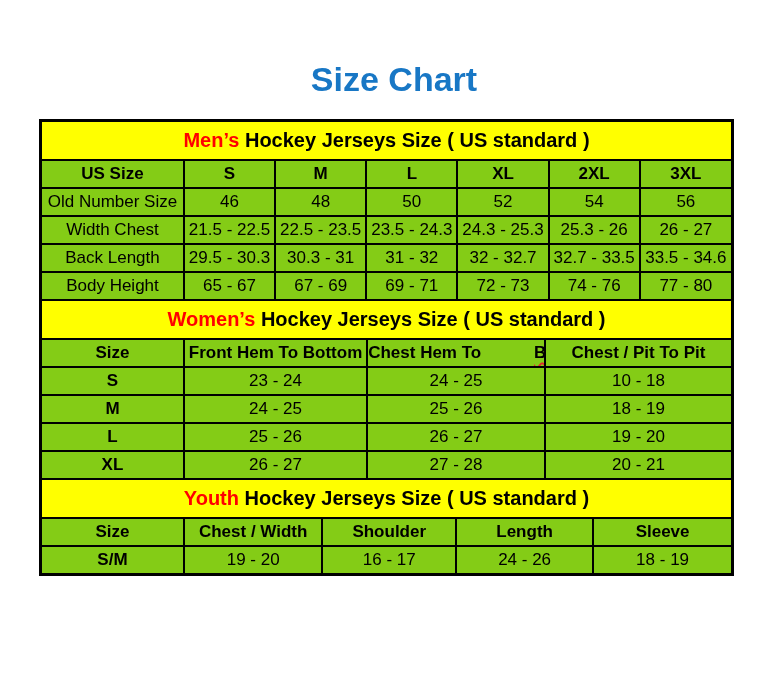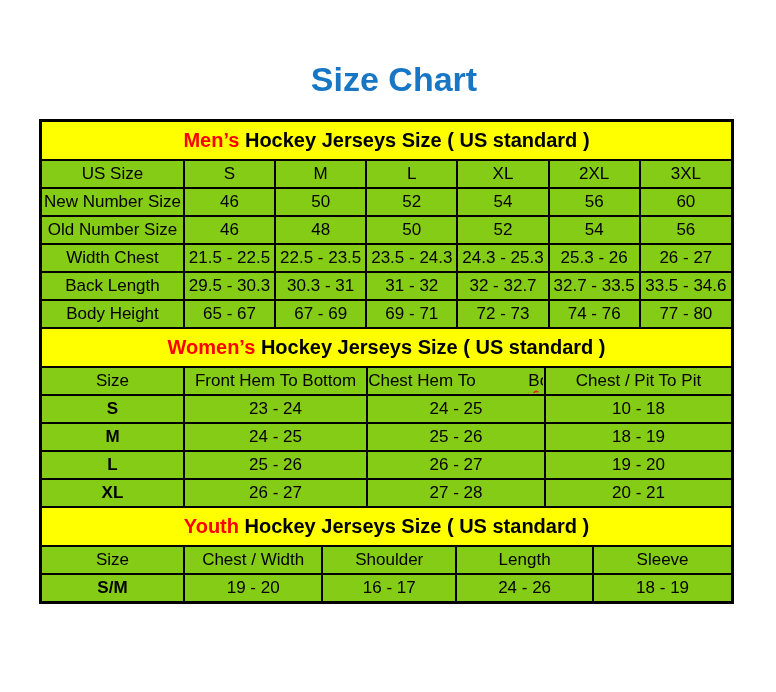--- a/index.html
+++ b/index.html
@@ -20,21 +20,21 @@
     border-bottom:2px solid #000; text-align:center;
     font-size:20px; font-weight:700; color:#000;
   }
   .band .accent { color:#ff0000; }
   table.size-table { width:100%; border-collapse:collapse; table-layout:fixed; }
   .size-table th, .size-table td {
     border-right:2px solid #000; border-bottom:2px solid #000;
     height:26px; padding:0; text-align:center; vertical-align:middle;
     font-size:17px; overflow:hidden; white-space:nowrap;
   }
-  .size-table th { font-weight:400;border-radius:10px; }
+  .size-table th { font-weight:700; }
   .size-table td { font-weight:400; }
   .size-table td.strong { font-weight:700; }
   .size-table th:last-child, .size-table td:last-child { border-right:none; }
   .chart-wrap > table.last tr:last-child td { border-bottom:none; }
   .sq {
     text-decoration-line:underline; text-decoration-style:wavy;
     text-decoration-color:#e02b2b; text-decoration-thickness:1.5px;
     text-underline-offset:4px;
     margin-left:48px;
   }
@@ -62,29 +62,20 @@
     </colgroup>
     <tbody>
         <tr>
       <th>US Size</th>
       <th>S</th>
       <th>M</th>
       <th>L</th>
       <th>XL</th>
       <th>2XL</th>
       <th>3XL</th>
-    </tr>
-    <tr>
-      <td>New Number Size</td>
-      <td>46</td>
-      <td>50</td>
-      <td>52</td>
-      <td>54</td>
-      <td>56</td>
-      <td>60</td>
     </tr>
     <tr>
       <td>Old Number Size</td>
       <td>46</td>
       <td>48</td>
       <td>50</td>
       <td>52</td>
       <td>54</td>
       <td>56</td>
     </tr>

